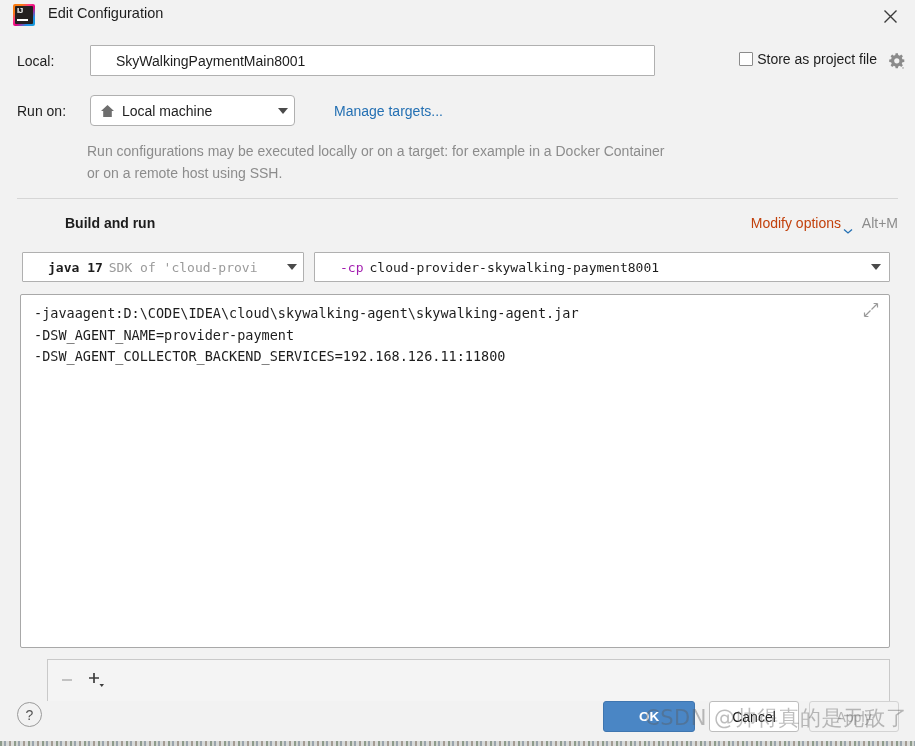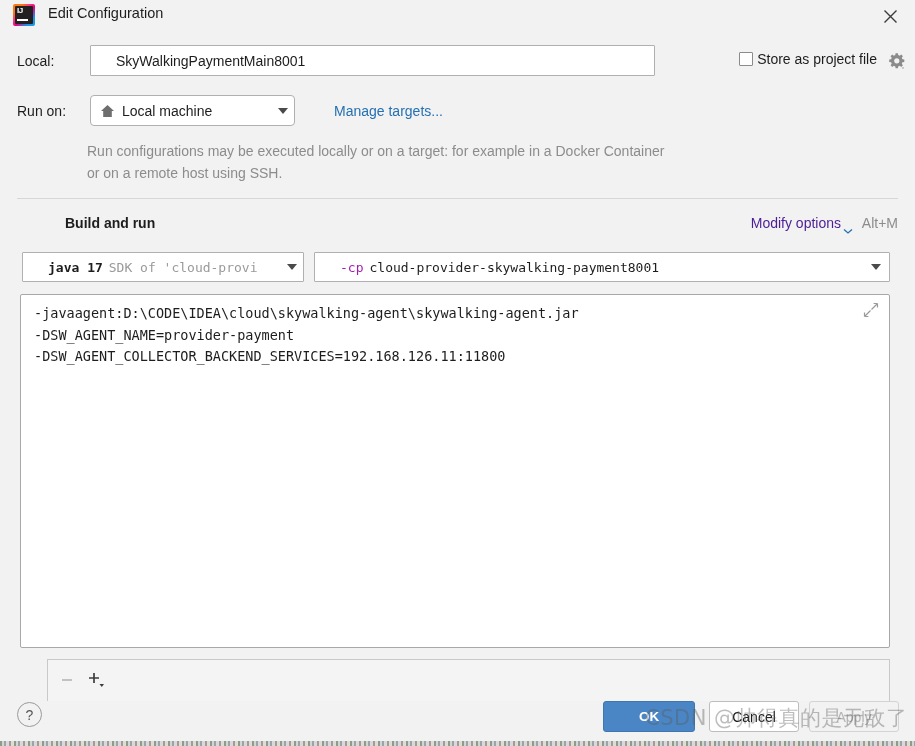--- a/index.html
+++ b/index.html
@@ -174,21 +174,21 @@
     left: 17px; top: 215px;
     font-size: 14px;
     font-weight: bold;
     color: #1d1d1d;
     padding-left: 48px;
   }
   .modify-link {
     position: absolute;
     right: 74px; top: 215px;
     font-size: 14px;
-    color: #4c1d95;
+    color: #c2410c;
     cursor: pointer;
   }
   .modify-caret {
     position: absolute;
     right: 62px; top: 221px;
   }
   .alt-m {
     position: absolute;
     right: 17px; top: 215px;
     font-size: 14px;

